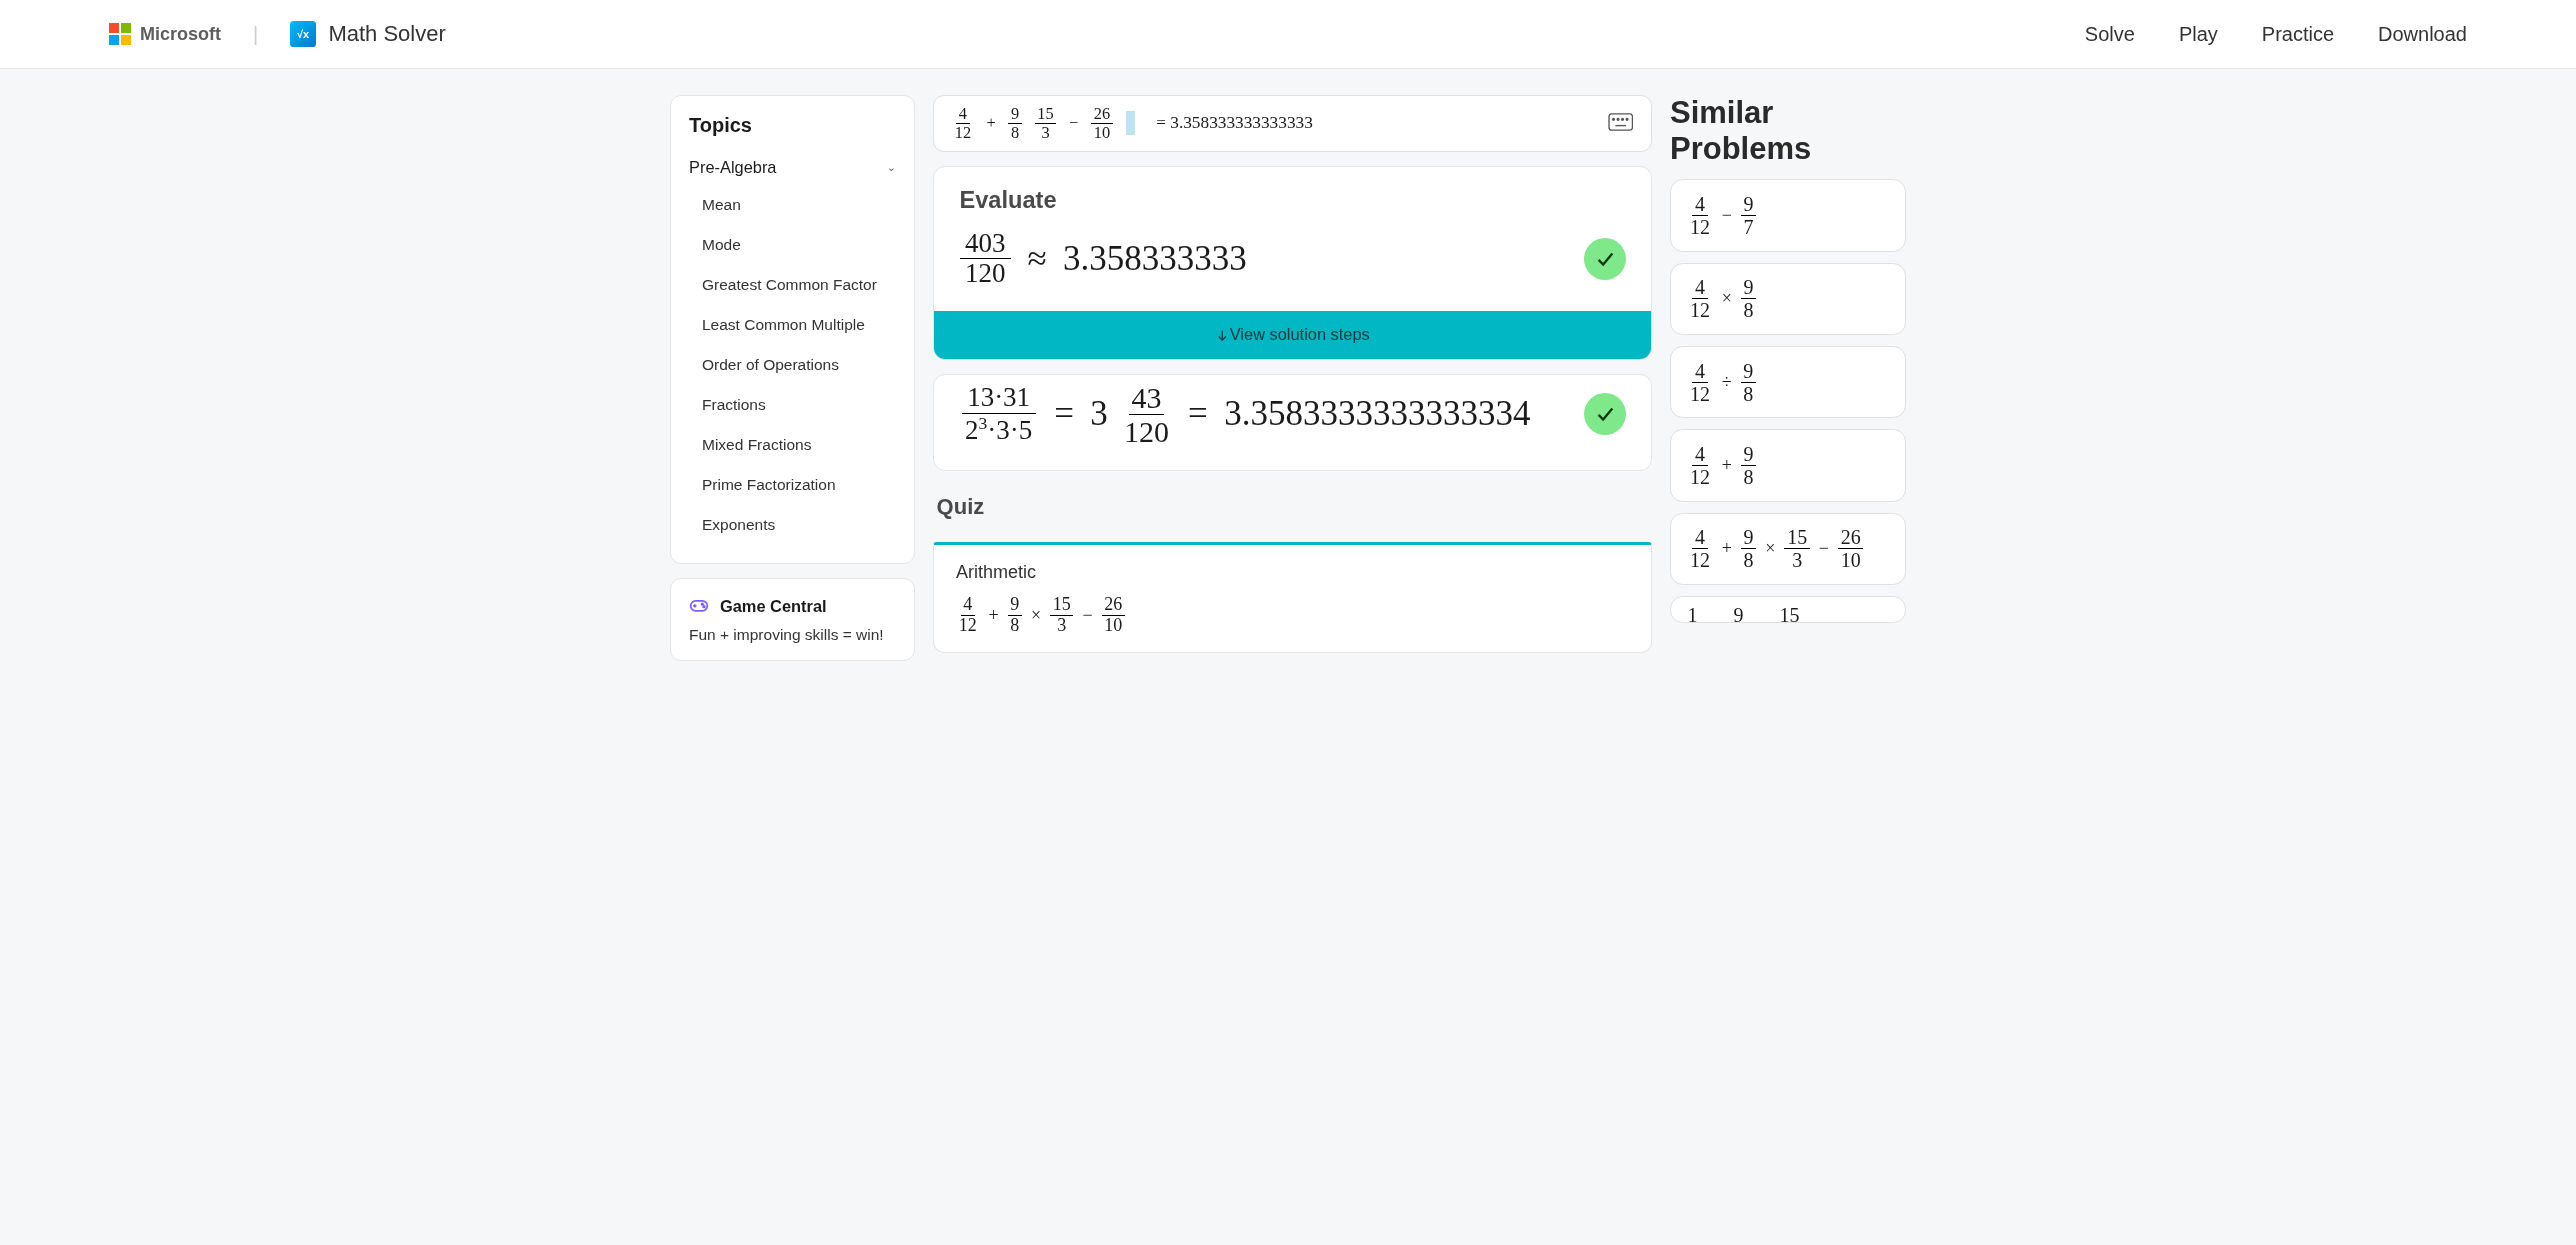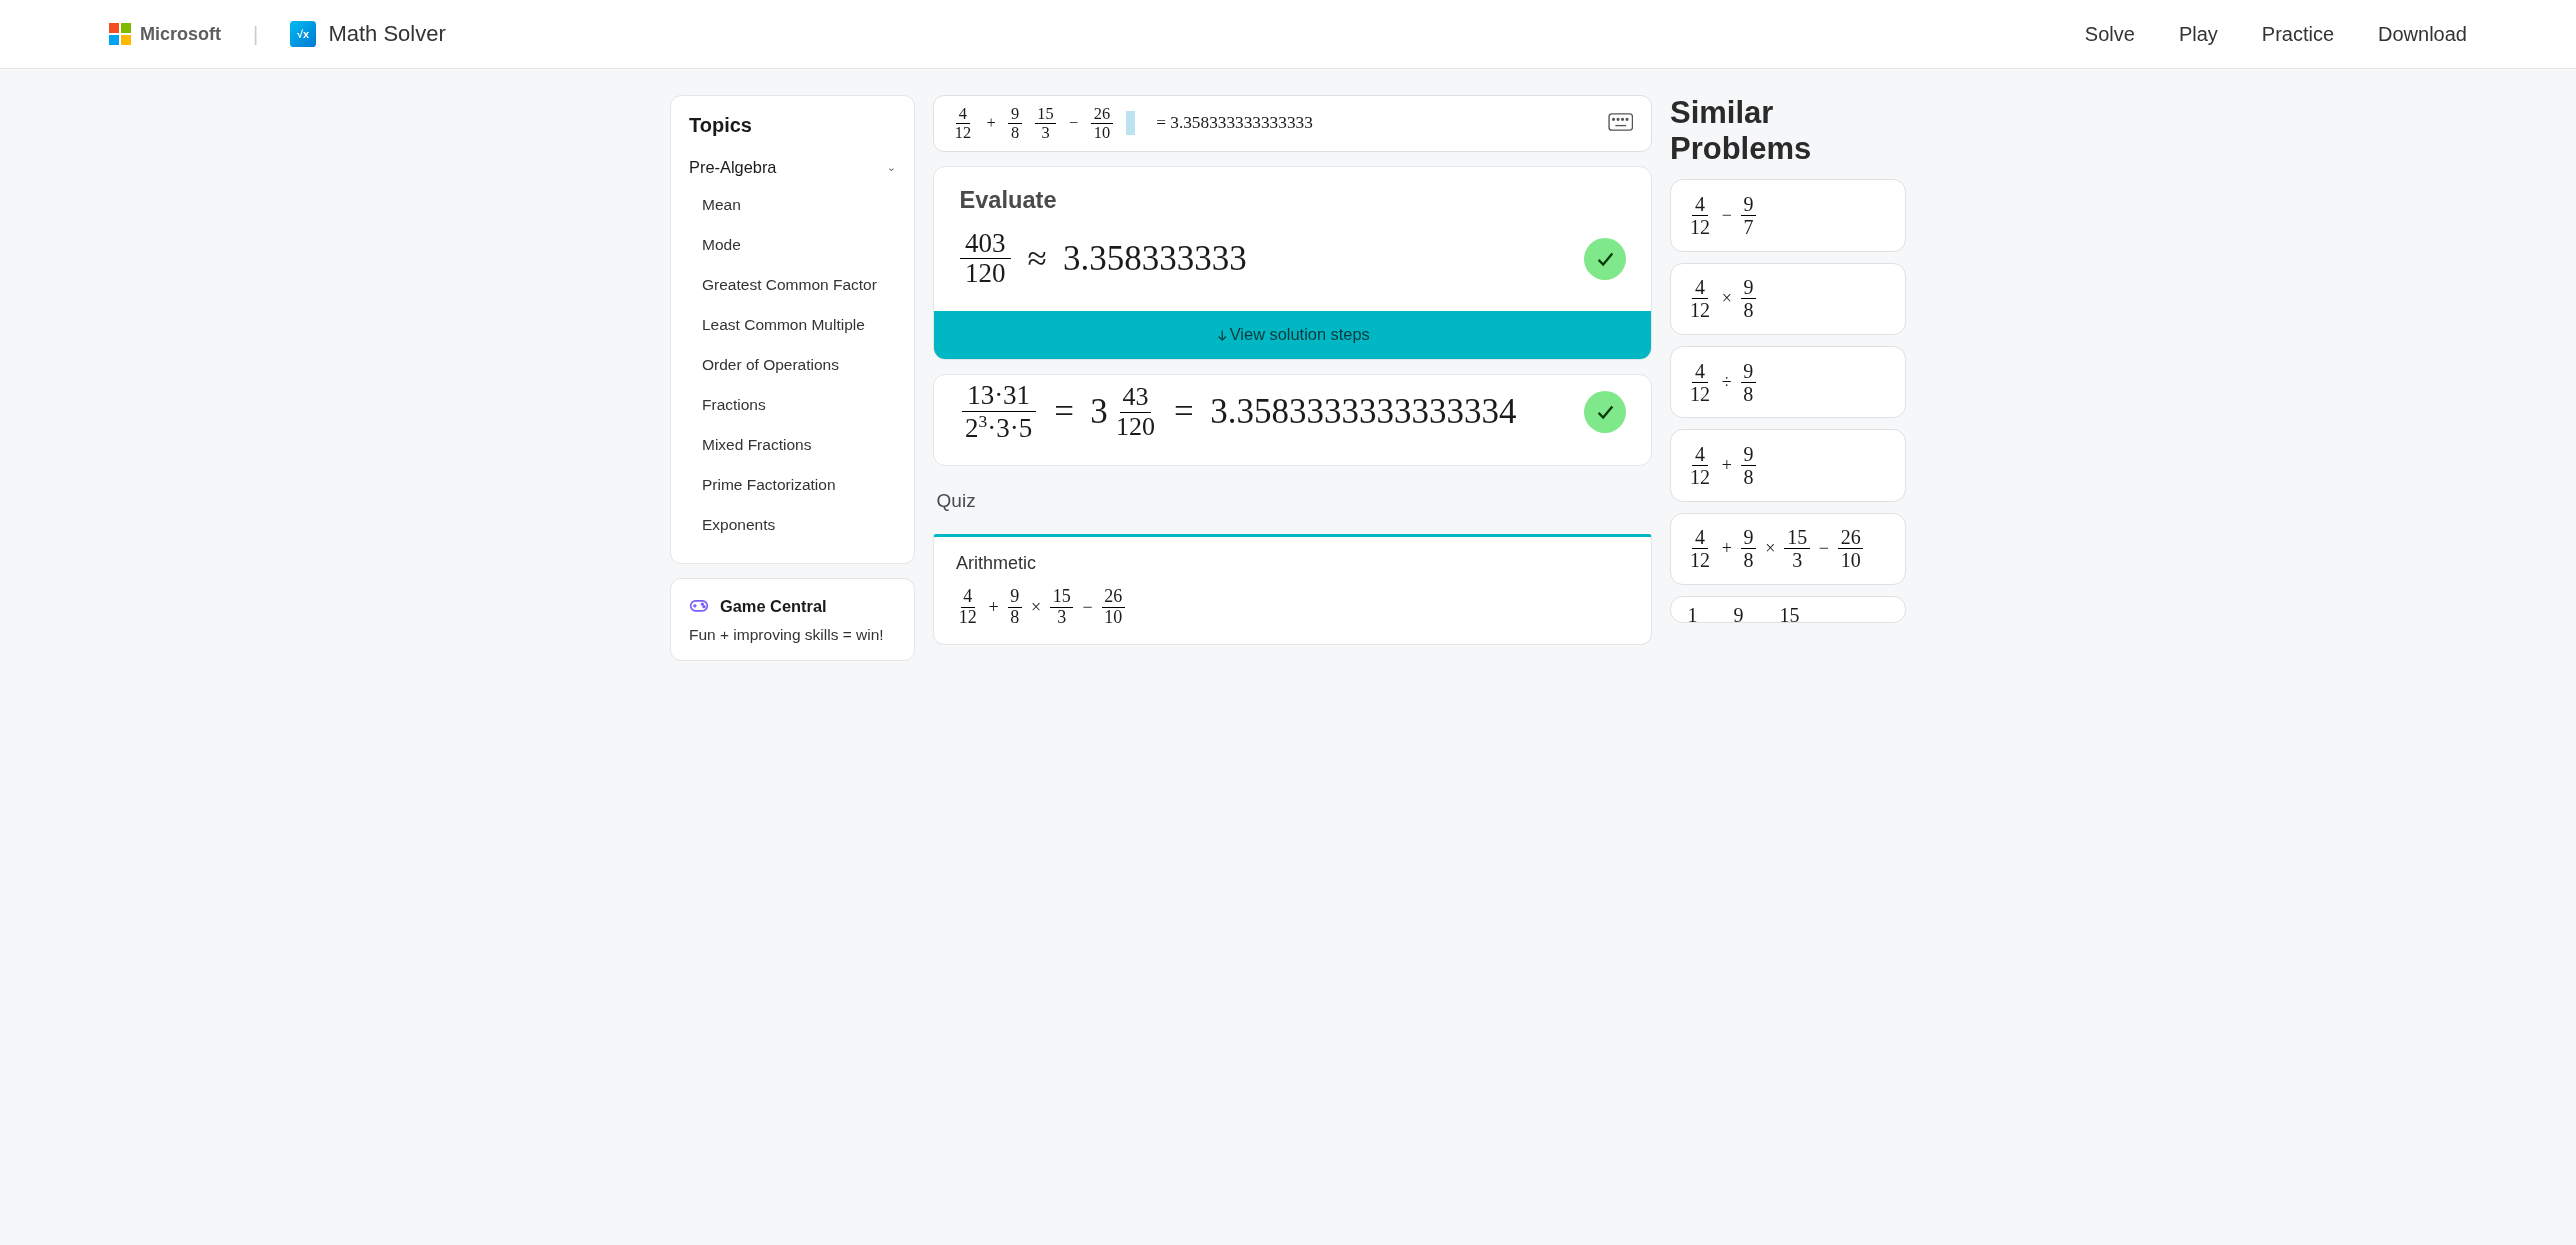--- a/index.html
+++ b/index.html
@@ -42,21 +42,21 @@
 .eq-result { font-size: 17.3px; margin-left: 9px; }
 .kbd-icon { color: #555; }
 .result-card { border-radius: 12px; overflow: hidden; }
 .result-head { font-size: 23.6px; font-weight: 700; color: #4a4a4a; padding: 20px 25.5px 9px; }
 .result-body { padding: 5.5px 25.5px 22px; display: flex; align-items: center; justify-content: space-between; }
 .math-display { font-family: 'Cambria Math', Georgia, serif; font-size: 35px; display: flex; align-items: center; gap: 16.4px; justify-content: space-between; }
 .math-display .frac { font-size: 27px; }
 .big-frac .num, .big-frac .den { padding: 0 5.5px; }
 .check { width: 42px; height: 42px; border-radius: 50%; background: #7fe88a; display: flex; align-items: center; justify-content: center; color: #0a3a0a; }
 .steps-btn { background: #00b7c3; color: #083a3e; font-size: 16.4px; font-weight: 500; padding: 14.5px; text-align: center; cursor: pointer; display: flex; align-items: center; justify-content: center; gap: 0; }
-.quiz-title { font-size: 19px; font-weight: 400; color: #4a4a4a; padding: 9px 3.6px 7.3px; }
+.quiz-title { font-size: 22px; font-weight: 700; color: #4a4a4a; padding: 9px 3.6px 7.3px; }
 .quiz-card { border-top: 3.6px solid #00b7c3; border-radius: 3.6px 3.6px 11px 11px; padding: 16.4px 22px; }
 .quiz-cat { font-size: 18px; color: #333; margin-bottom: 12.7px; }
 .quiz-math { font-family: 'Cambria Math', Georgia, serif; font-size: 18px; display: flex; align-items: center; gap: 9px; }
 .similar-title { font-size: 31px; font-weight: 700; color: #2a2a2a; margin-bottom: 12.7px; }
 .similar-list { display: flex; flex-direction: column; gap: 11px; }
 .similar-item { background: #fff; border: 0.9px solid #e0e0e0; border-radius: 12.7px; padding: 12.7px 16.4px; font-family: 'Cambria Math', Georgia, serif; font-size: 20px; cursor: pointer; display: flex; align-items: center; gap: 9px; }
 .op-sym { font-size: 18px; }
 .sup { font-size: 0.65em; vertical-align: super; }
 </style>
 </head>
@@ -189,21 +189,21 @@
     <div class="card result-card">
       <div class="result-body">
         <div class="math-display">
           <span class="frac big-frac">
             <span class="num">13·31</span>
             <span class="den"><span>2</span><span class="sup">3</span><span>·3·5</span></span>
           </span>
           <span>=</span>
           <span style="display:flex;align-items:center;gap:5.5px;">
             <span>3</span>
-            <span class="frac" style="font-size:26px;">
+            <span class="frac" style="font-size:30px;margin-left:8px;">
                 <span class="num">43</span>
                 <span class="den">120</span>
               </span>
           </span>
           <span>=</span>
           <span>3.3583333333333334</span>
         </div>
         <span class="check">
           <svg width="22" height="22" viewBox="0 0 24 24" fill="none" stroke="currentColor" stroke-width="2.5">
               <polyline points="5 13 10 18 20 6"></polyline>

